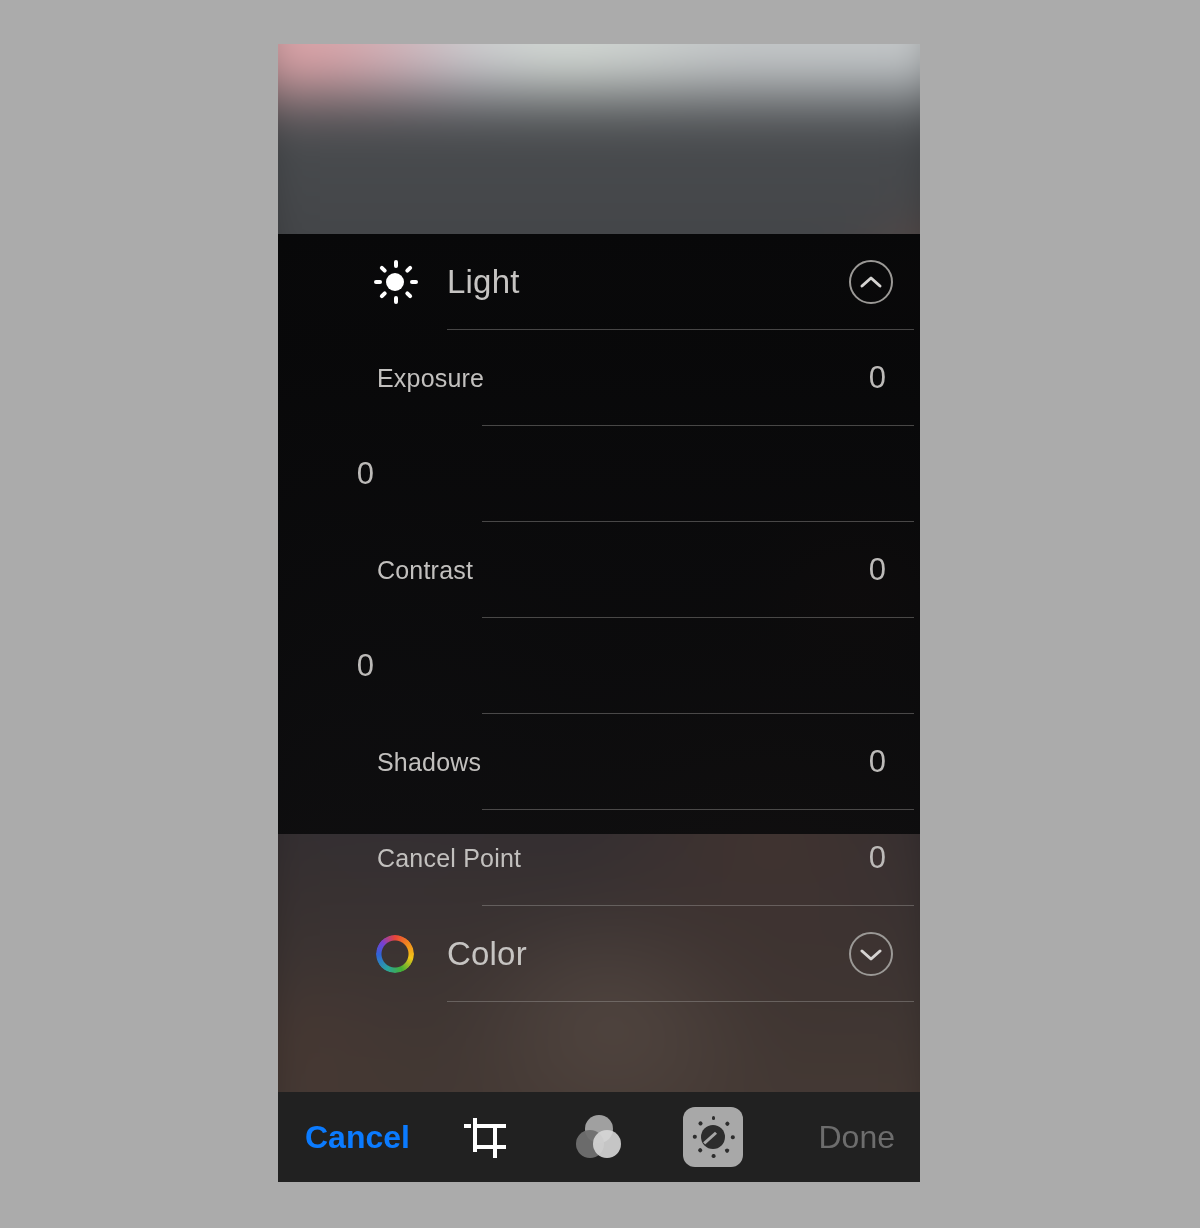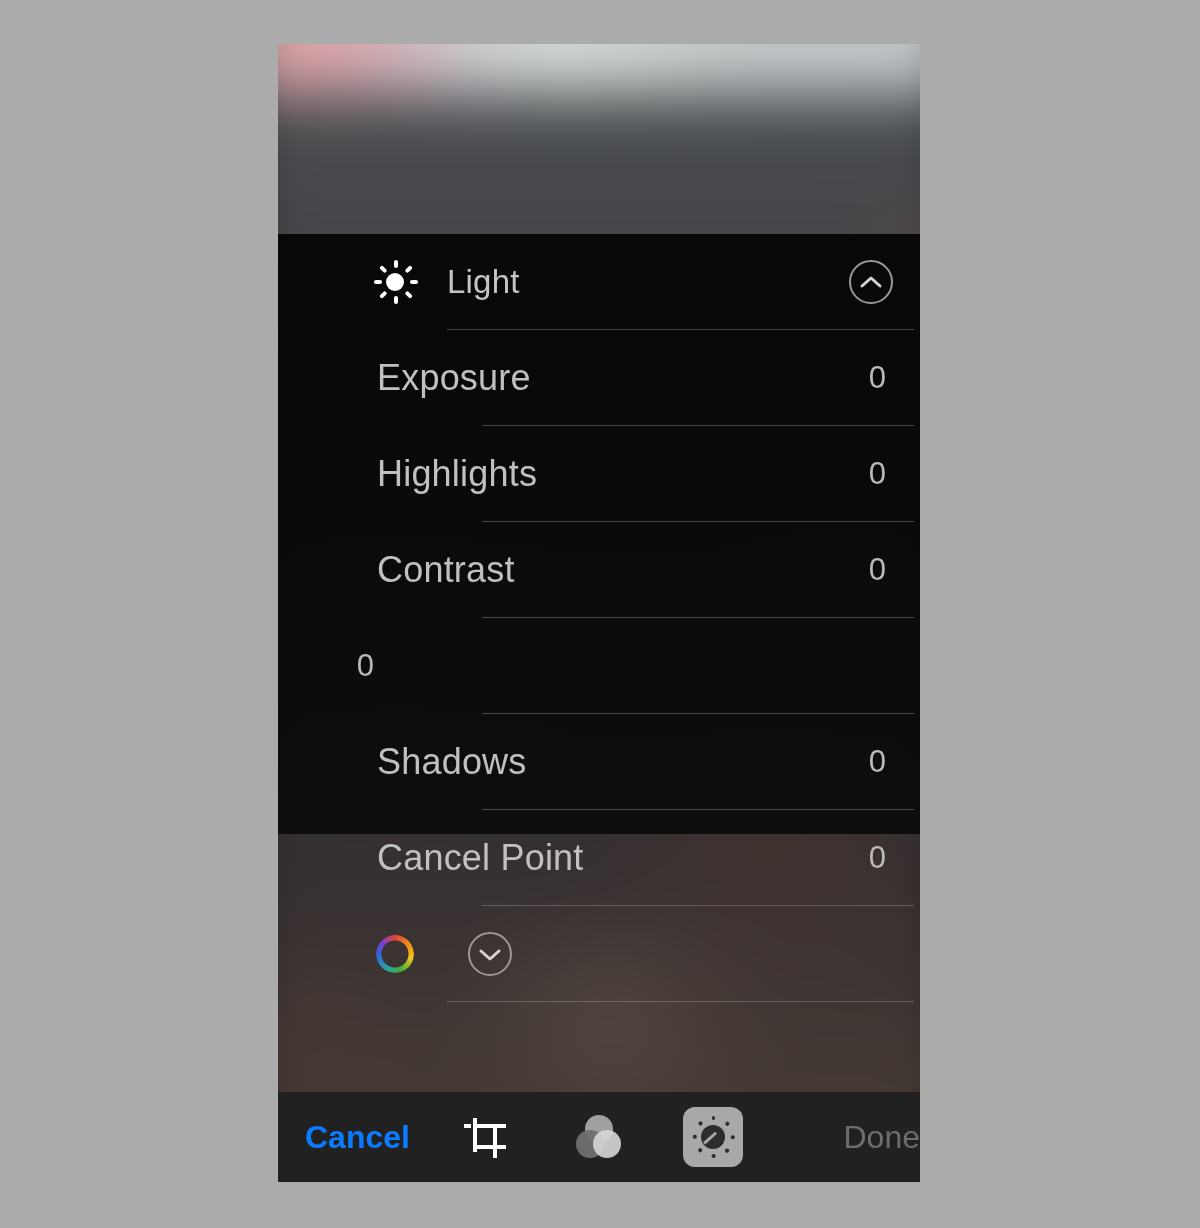--- a/index.html
+++ b/index.html
@@ -115,21 +115,21 @@
 
   .row-icon {
     width: 105px;
     min-width: 105px;
     display: flex;
     align-items: center;
     justify-content: center;
   }
   .row-label {
     flex: 1;
-    font-size: 36px;
+    font-size: 25px;
     color: #c2c0be;
     letter-spacing: .2px;
   }
   .row.group .row-label { font-size: 33px; color: #c6c4c2; }
   .row.slider .row-label { padding-left: 35px; }
 
   .row-value {
     font-size: 31px;
     color: #bcbab8;
     padding-right: 28px;
@@ -187,21 +187,21 @@
     left: 0; bottom: 0;
     width: 642px; height: 90px;
     background: #212121;
     display: flex;
   }
   .tb-side {
     width: 150px;
     display: flex; align-items: center;
   }
   .tb-side.left { padding-left: 27px; }
-  .tb-side.right { justify-content: flex-end; }
+  .tb-side.right { justify-content: flex-end; padding-right: 25px; }
 
   .tb-cancel {
     font-size: 32px; font-weight: bold;
     color: #0b7bff;
     cursor: pointer;
   }
   .tb-done {
     font-size: 32px;
     color: #6d6d6d;
     cursor: pointer;
@@ -319,21 +319,20 @@
         <div class="divider"></div>
       </div>
 
       <div class="row slider">
         <div class="row-label">Exposure</div>
         <div class="row-value">0</div>
         <div class="divider"></div>
       </div>
 
       <div class="row slider">
-        <div class="row-label">Highlights</div>
         <div class="row-value">0</div>
         <div class="divider"></div>
       </div>
 
       <div class="row slider">
         <div class="row-label">Contrast</div>
         <div class="row-value">0</div>
         <div class="divider"></div>
       </div>
 
@@ -351,20 +350,21 @@
       <div class="row slider">
         <div class="row-label">Cancel Point</div>
         <div class="row-value">0</div>
         <div class="divider"></div>
       </div>
 
       <div class="row group">
         <div class="row-icon">
           <div class="ring-color"></div>
         </div>
+        <div class="row-label">Color</div>
         <div class="row-chevron">
           <div class="chev">
             <svg width="24" height="14" viewBox="0 0 24 14">
               <polyline points="3,4 12,12 21,4" fill="none" stroke="#d6d4d2" stroke-width="3" stroke-linecap="round" stroke-linejoin="round"></polyline>
             </svg>
           </div>
         </div>
         <div class="divider"></div>
       </div>
 

